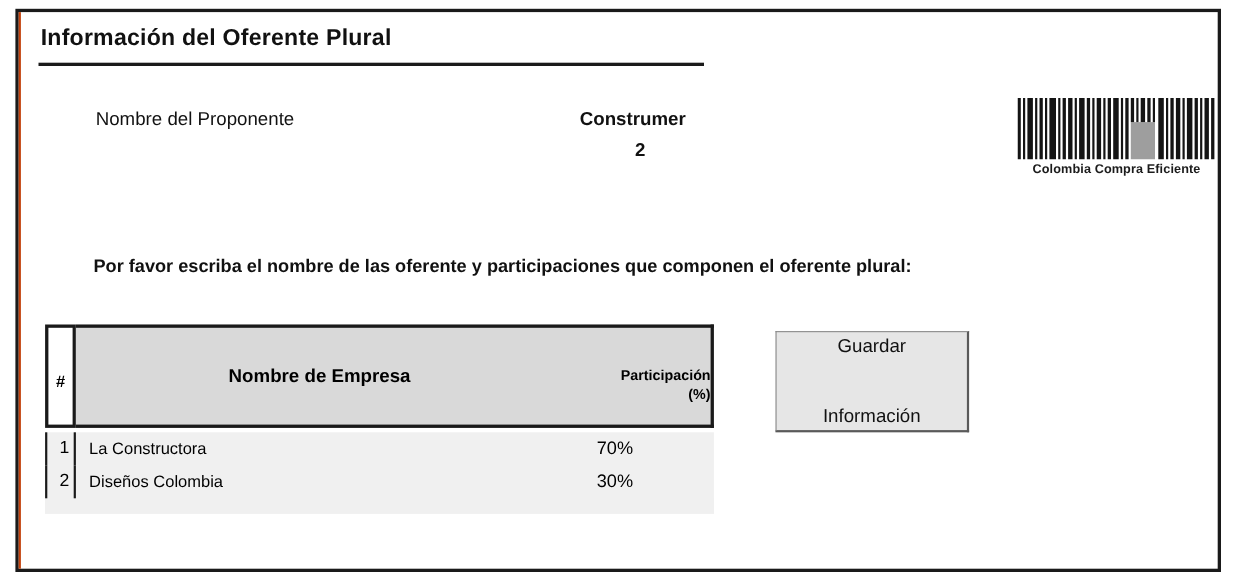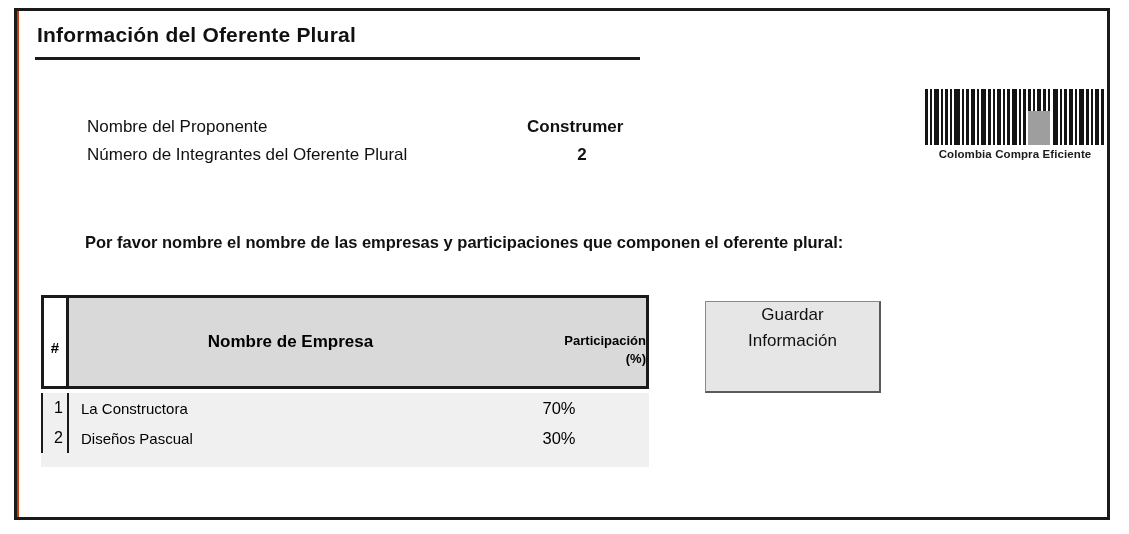--- a/index.html
+++ b/index.html
@@ -55,21 +55,21 @@
     top: 46px;
     width: 605px;
     height: 3px;
     background: #1a1a1a;
   }
 
   
   .info {
     position: absolute;
     left: 68px;
-    top: 106px;
+    top: 88px;
     width: 700px;
   }
   .info-row {
     position: relative;
     height: 28px;
     font-size: 17px;
     color: #111111;
     white-space: nowrap;
   }
   .info-label {
@@ -192,21 +192,21 @@
     width: 176px;
     height: 92px;
     background: #e6e6e6;
     border: 1px solid #8a8a8a;
     border-right: 2px solid #5a5a5a;
     border-bottom: 2px solid #5a5a5a;
     box-sizing: border-box;
     display: flex;
     flex-direction: column;
     align-items: center;
-    justify-content: flex-start;
+    justify-content: space-between;
     font-size: 17px;
     color: #111111;
     line-height: 1.5;
     cursor: pointer;
   }
 
   
   .logo {
     position: absolute;
     left: 906px;
@@ -249,47 +249,46 @@
 
       <div class="title">Información del Oferente Plural</div>
       <div class="title-rule"></div>
 
       <div class="info">
         <div class="info-row">
           <span class="info-label">Nombre del Proponente</span>
           <span class="info-value">Construmer</span>
         </div>
         <div class="info-row">
-          <span class="info-label">Número de Integrantes del Oferente Plural</span>
           <span class="info-value center">2</span>
         </div>
       </div>
 
-      <div class="instruction">Por favor nombre el nombre de las empresas y participaciones que componen el oferente plural:</div>
+      <div class="instruction">Por favor escriba el nombre de las oferente y participaciones que componen el oferente plural:</div>
 
       <div class="table-wrap">
         <div class="thead">
           <div class="th-num">#</div>
           <div class="th-main">
             <div class="th-name">Nombre de Empresa</div>
             <div class="th-part">
               <div>Participación</div>
               <div>(%)</div>
             </div>
           </div>
         </div>
         <div class="tbody">
           <div class="trow">
             <div class="td-num">1</div>
             <div class="td-name">La Constructora</div>
             <div class="td-part">70%</div>
           </div>
           <div class="trow">
             <div class="td-num">2</div>
-            <div class="td-name">Diseños Pascual</div>
+            <div class="td-name">Diseños Colombia</div>
             <div class="td-part">30%</div>
           </div>
           <div class="tbody-bottom"></div>
         </div>
       </div>
 
       <div class="save-btn">
         <div>Guardar</div>
         <div>Información</div>
       </div>

